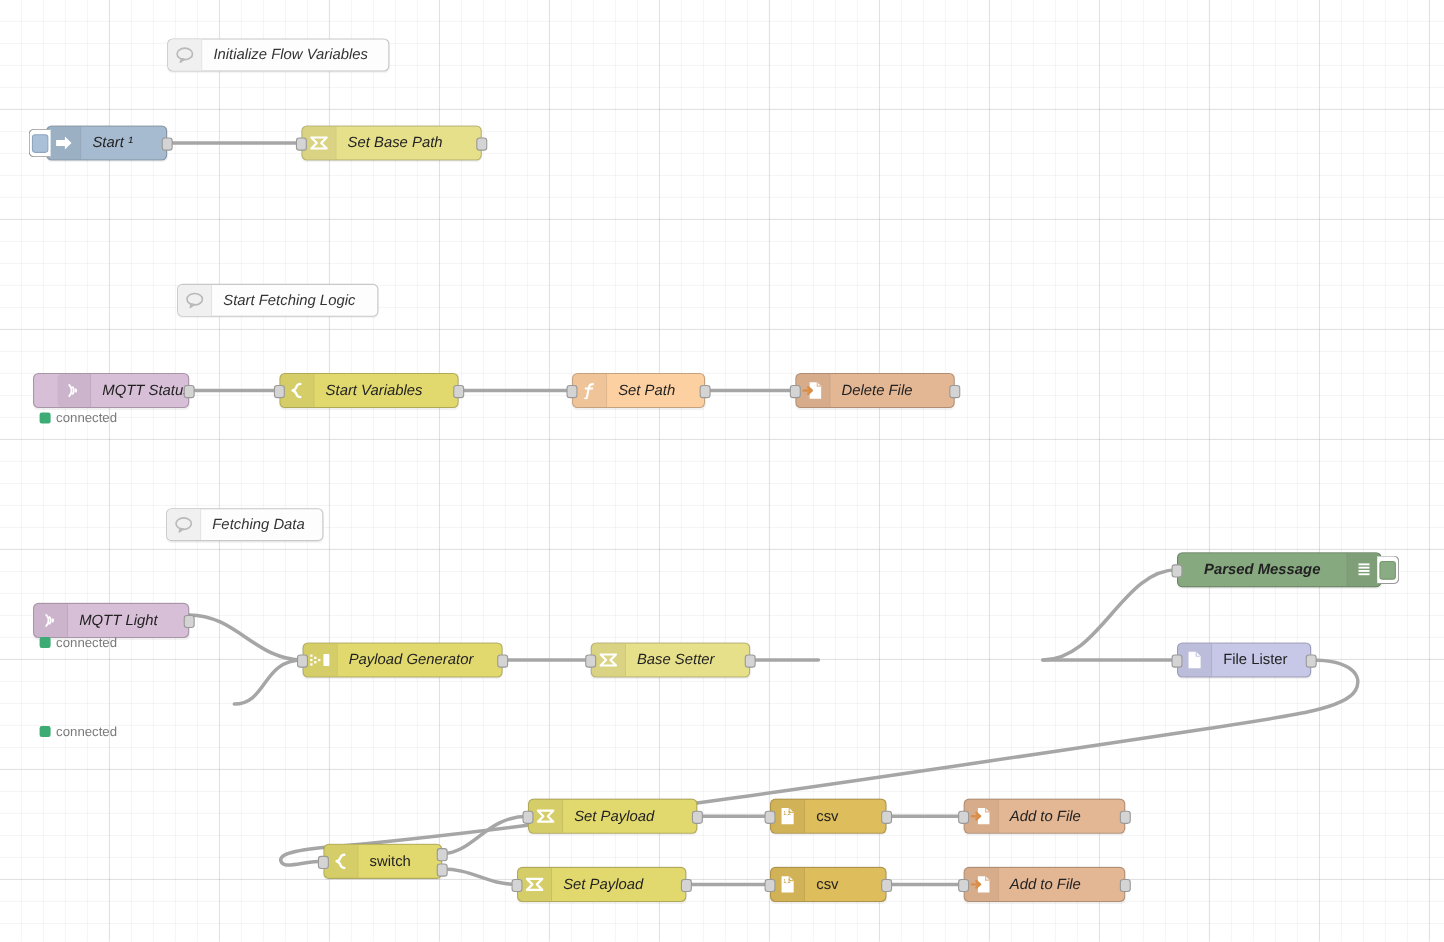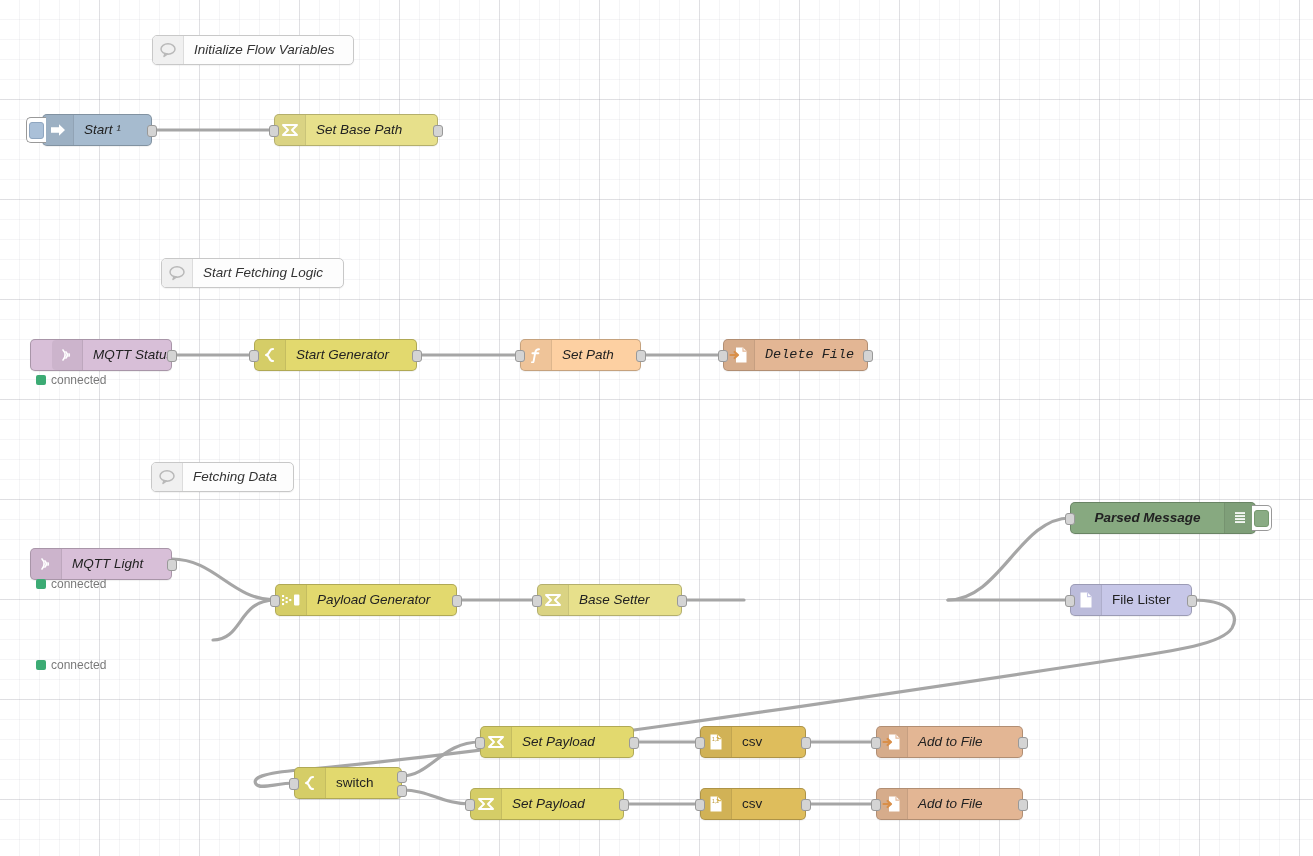--- a/index.html
+++ b/index.html
@@ -216,37 +216,37 @@
     <span>connected</span>
   </div>
 
   <div class="node" style="left:254px;top:339px;width:163px;background:#e2d96e;">
     <span class="port in" style="top:10px;"></span>
     <span class="icon-box">
       <svg class="gi" width="18" height="16" viewBox="0 0 18 16" aria-hidden="true">
         <path d="M12,2 C7,2 10,7 5,8 C10,9 7,14 12,14" fill="none" stroke="#ffffff" stroke-width="2.2" stroke-linecap="round" stroke-linejoin="round"></path>
       </svg>
     </span>
-    <span class="lbl">Start Generator</span>
+    <span class="lbl">Start Variables</span>
     <span class="port out" style="top:10px;"></span>
   </div>
 
   <div class="node" style="left:520px;top:339px;width:121px;background:#fdd0a2;">
     <span class="port in" style="top:10px;"></span>
     <span class="icon-box">
       <svg class="gi" width="18" height="16" viewBox="0 0 18 16" aria-hidden="true">
         <path d="M12,2.2 C9.5,2.2 8.6,3.4 8.3,5.4 L6.6,14.2 C6.3,15.4 5.6,15.6 5,15.2
                  M5.4,6.2 L11.4,6.2" fill="none" stroke="#ffffff" stroke-width="1.9" stroke-linecap="round"></path>
       </svg>
     </span>
     <span class="lbl">Set Path</span>
     <span class="port out" style="top:10px;"></span>
   </div>
 
-  <div class="node" style="left:723px;top:339px;width:145px;background:#e3b694;font-family:Liberation Mono, monospace;">
+  <div class="node" style="left:723px;top:339px;width:145px;background:#e3b694;">
     <span class="port in" style="top:10px;"></span>
     <span class="icon-box">
       <svg class="gi" width="20" height="18" viewBox="0 0 20 18" aria-hidden="true">
         <path d="M7,1.6 H14 L17.5,5.1 V16.4 H7 Z" fill="#ffffff"></path>
         <path d="M14,1.6 V5.1 H17.5" fill="none" stroke="#e3b694" stroke-width="1.1"></path>
         <path d="M1.5,9 H8 M5.6,6 L9,9 L5.6,12" fill="none" stroke="#d98f49" stroke-width="2.2" stroke-linecap="round" stroke-linejoin="round"></path>
       </svg>
     </span>
     <span class="lbl">Delete File</span>
     <span class="port out" style="top:10px;"></span>

